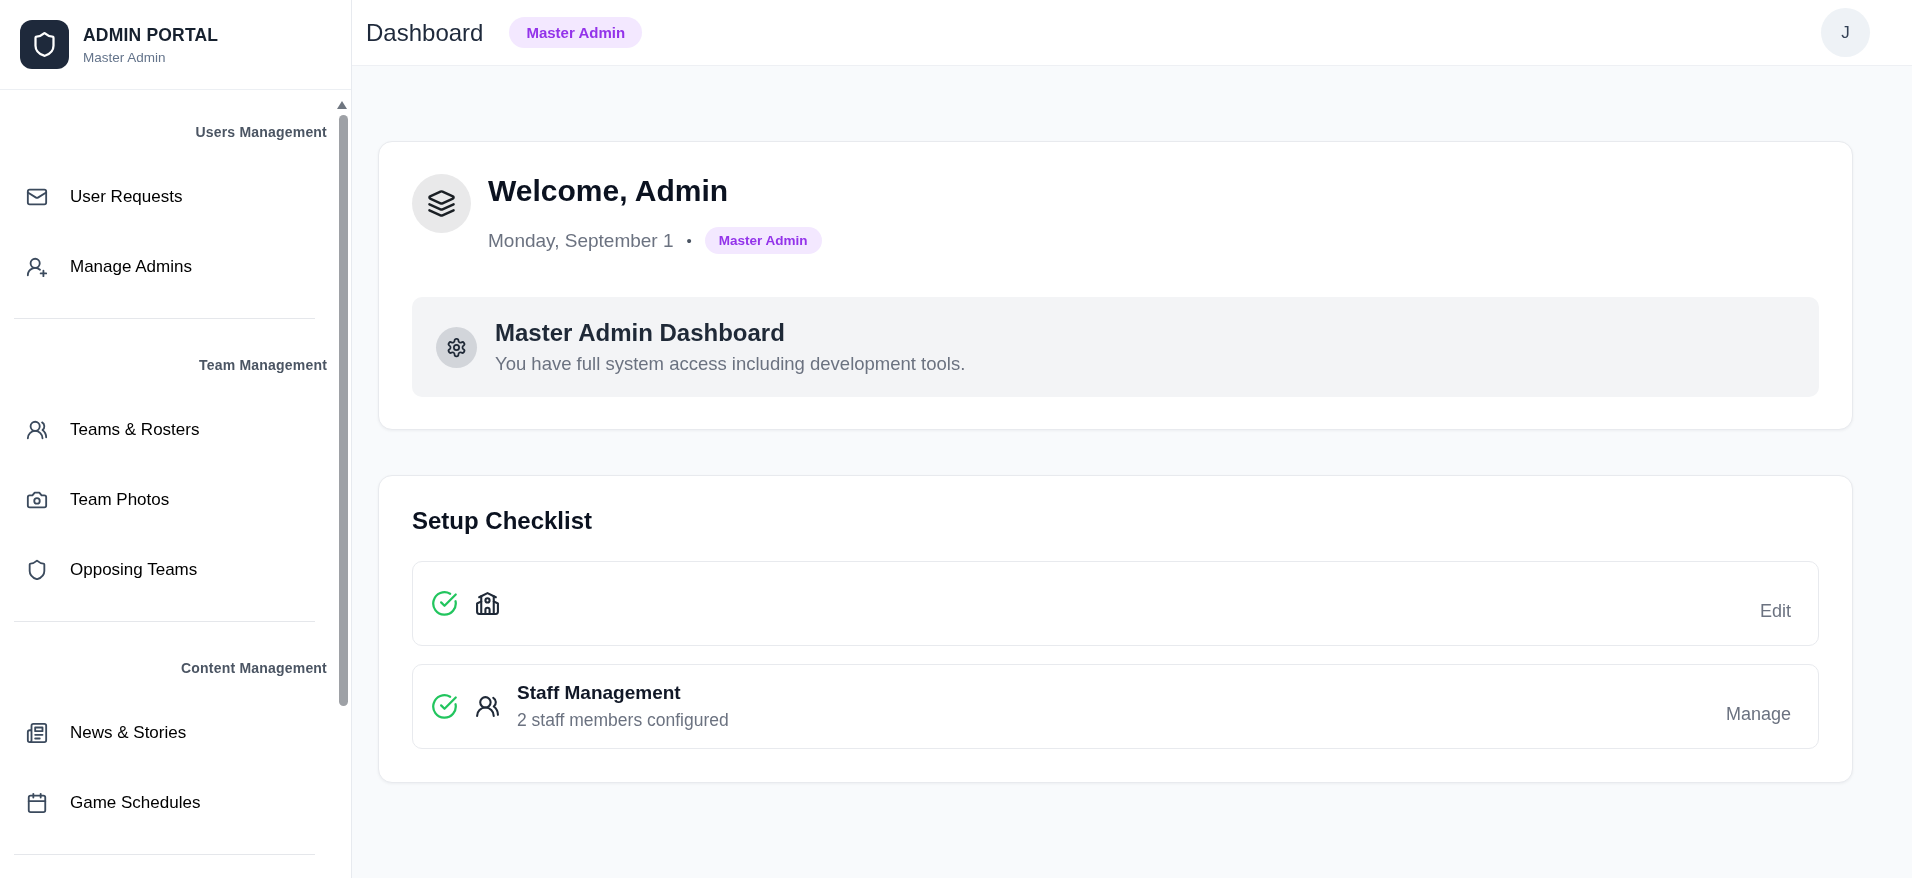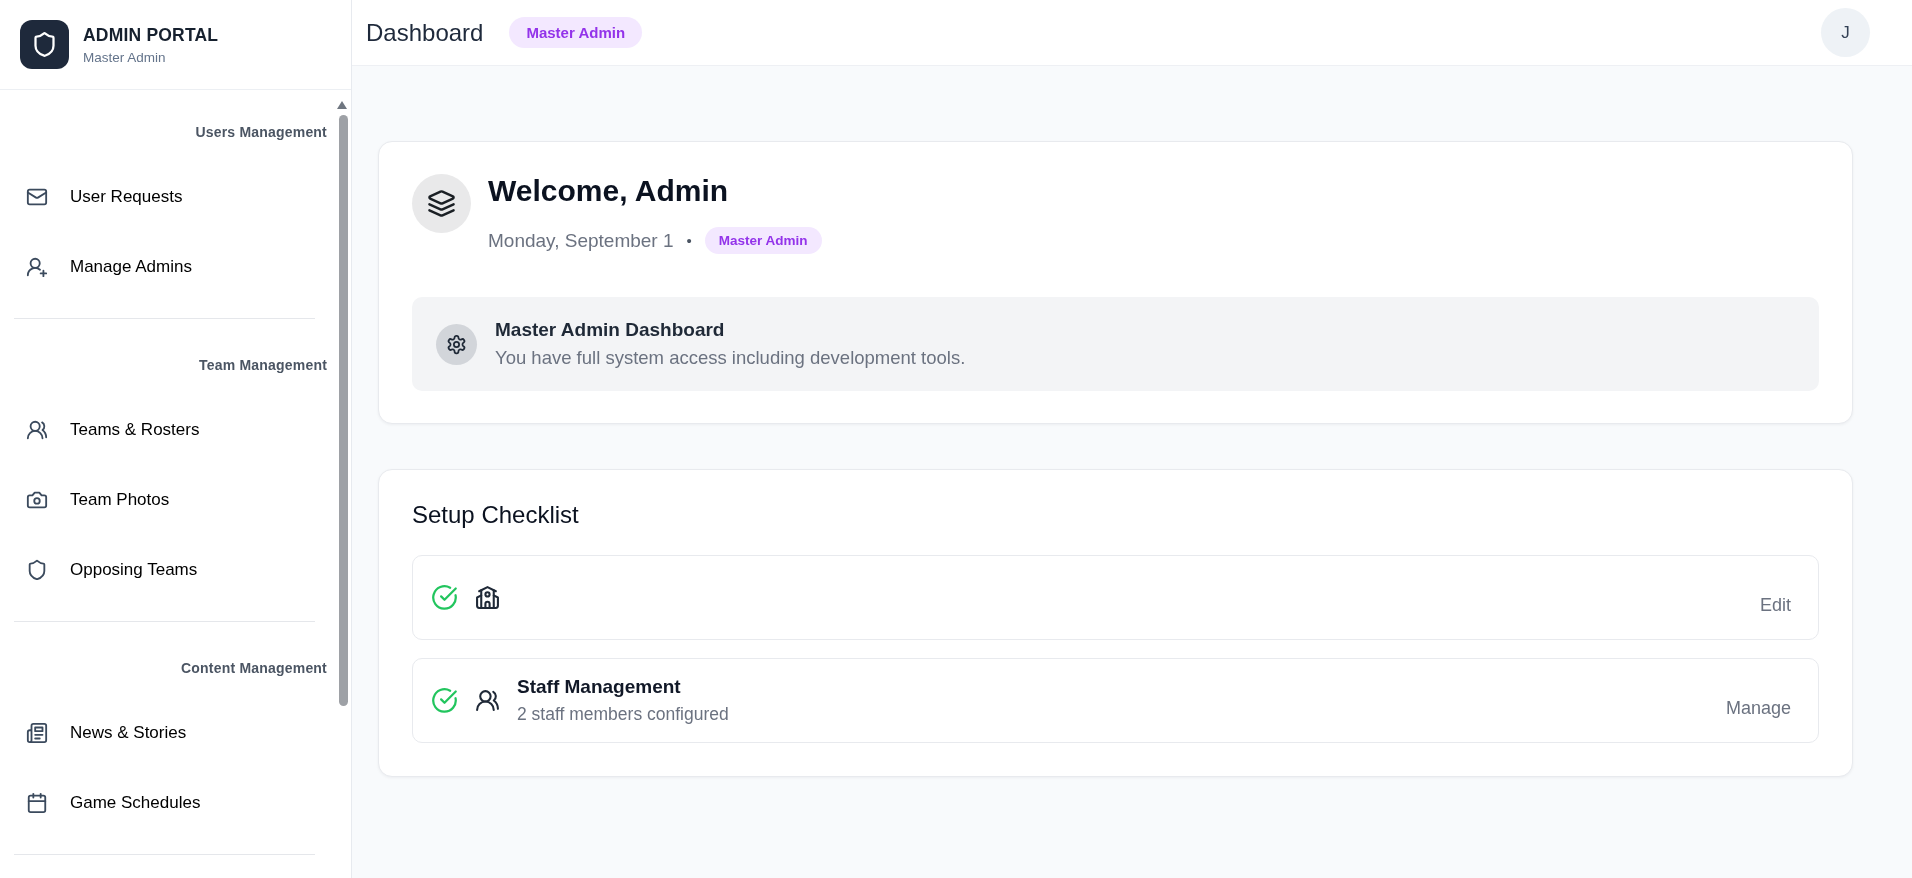--- a/index.html
+++ b/index.html
@@ -111,26 +111,26 @@
     background: #f3f4f6; border-radius: 10px;
     padding: 22px 24px;
     display: flex; align-items: center; gap: 18px;
   }
   .panel-circle {
     width: 41px; height: 41px; border-radius: 50%;
     background: #d2d5da; color: #1f2937;
     display: flex; align-items: center; justify-content: center;
     flex: 0 0 auto;
   }
-  .panel-title { font-size: 19px; font-weight: 600; color: #1f2937; }
+  .panel-title { font-size: 24px; font-weight: 600; color: #1f2937; }
   .panel-desc { font-size: 18.5px; color: #6b7280; margin-top: 6px; }
 
   
   .checklist-card { padding: 31px 33px 33px 33px; }
-  .checklist-title { font-size: 24px; font-weight: 400; color: #0b1220; margin-bottom: 26px; }
+  .checklist-title { font-size: 24px; font-weight: 700; color: #0b1220; margin-bottom: 26px; }
   .check-row {
     border: 1px solid #e8eaee; border-radius: 10px;
     height: 85px; display: flex; align-items: center;
     padding: 0 27px 0 18px; margin-bottom: 18px;
     background: #ffffff;
   }
   .check-row:last-child { margin-bottom: 0; align-items: center; }
   .check-status { color: #22c55e; flex: 0 0 auto; }
   .row-glyph { color: #1f2937; margin-left: 17px; flex: 0 0 auto; }
   .row-text { margin-left: 17px; }

